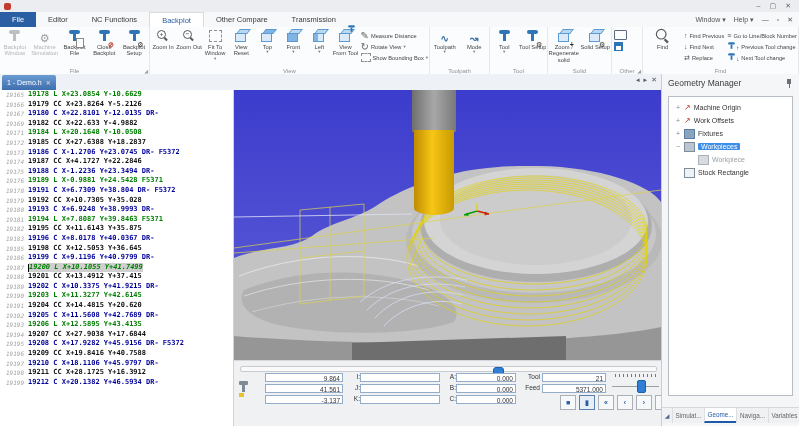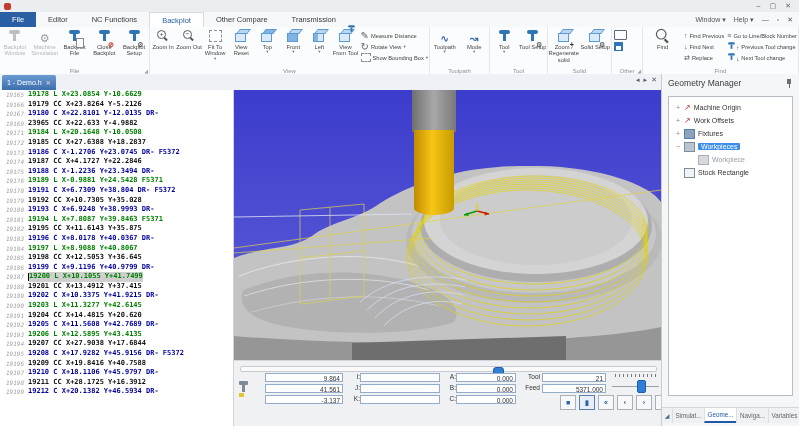--- a/index.html
+++ b/index.html
@@ -65,21 +65,21 @@
   .docnav{position:absolute;right:4px;top:2px;display:flex;gap:4px;font-size:7px;color:#556;}
   
   .codepanel{position:absolute;left:0;top:90px;width:233px;height:336px;background:#fff;overflow:hidden;
     font-family:"DejaVu Sans Mono","Liberation Mono",monospace;}
   .crow{display:flex;height:9.6px;line-height:9.6px;white-space:nowrap;}
   .gut{width:24px;text-align:right;padding-right:4px;font-size:6px;font-style:italic;color:#a3a3a3;flex:none;}
   .ctext{font-size:7px;font-weight:bold;letter-spacing:0;}
   .ctext.L{color:#008000;}
   .ctext.CC{color:#111111;}
   .ctext.C{color:#00009b;}
-  .crow.current .ctext{background:#cfcfcf;}
+  .crow.current .ctext{background:#cfcfcf;font-style:italic;}
   .crow.current .gut{background:#fff;}
   .caret-bar{width:1px;background:#000;height:8px;margin-top:1px;}
   .vscroll{position:absolute;right:0;top:90px;width:8px;height:336px;background:#f1f1f1;border-left:1px solid #ddd;}
   .vscroll .arr{position:absolute;left:0;width:8px;height:8px;font-size:5px;color:#777;text-align:center;line-height:8px;}
   .vscroll .thumb{position:absolute;left:1px;width:6px;top:150px;height:58px;background:#c9c9c9;border-radius:2px;}
   
   .viewport{position:absolute;left:234px;top:90px;width:427px;height:270px;background:#3d3dd0;}
   
   .bottom{position:absolute;left:234px;top:360px;width:427px;height:66px;background:#f0f1f3;border-top:1px solid #d4d7db;}
   .prog-track{position:absolute;left:6px;top:5px;width:415px;height:4px;background:#fafafa;border:1px solid #c7cace;border-radius:2px;}
@@ -395,21 +395,21 @@
       <div class="crow">
         <span class="gut">19166</span>
         <span class="ctext CC">19179 CC X+23.8264 Y-5.2126</span>
       </div>
       <div class="crow">
         <span class="gut">19167</span>
         <span class="ctext C">19180 C X+22.8101 Y-12.0135 DR-</span>
       </div>
       <div class="crow">
         <span class="gut">19169</span>
-        <span class="ctext CC">23965 CC X+22.633 Y-4.9882</span>
+        <span class="ctext CC">19182 CC X+22.633 Y-4.9882</span>
       </div>
       <div class="crow">
         <span class="gut">19171</span>
         <span class="ctext L">19184 L X+20.1648 Y-10.0508</span>
       </div>
       <div class="crow">
         <span class="gut">19172</span>
         <span class="ctext CC">19185 CC X+27.6388 Y+18.2837</span>
       </div>
       <div class="crow">
@@ -444,24 +444,20 @@
         <span class="gut">19181</span>
         <span class="ctext L">19194 L X+7.8087 Y+39.8463 F5371</span>
       </div>
       <div class="crow">
         <span class="gut">19182</span>
         <span class="ctext CC">19195 CC X+11.6143 Y+35.875</span>
       </div>
       <div class="crow">
         <span class="gut">19183</span>
         <span class="ctext C">19196 C X+8.0178 Y+40.0367 DR-</span>
-      </div>
-      <div class="crow">
-        <span class="gut">19184</span>
-        <span class="ctext L">19197 L X+8.9088 Y+40.8067</span>
       </div>
       <div class="crow">
         <span class="gut">19185</span>
         <span class="ctext CC">19198 CC X+12.5053 Y+36.645</span>
       </div>
       <div class="crow">
         <span class="gut">19186</span>
         <span class="ctext C">19199 C X+9.1196 Y+40.9799 DR-</span>
       </div>
       <div class="crow current">

